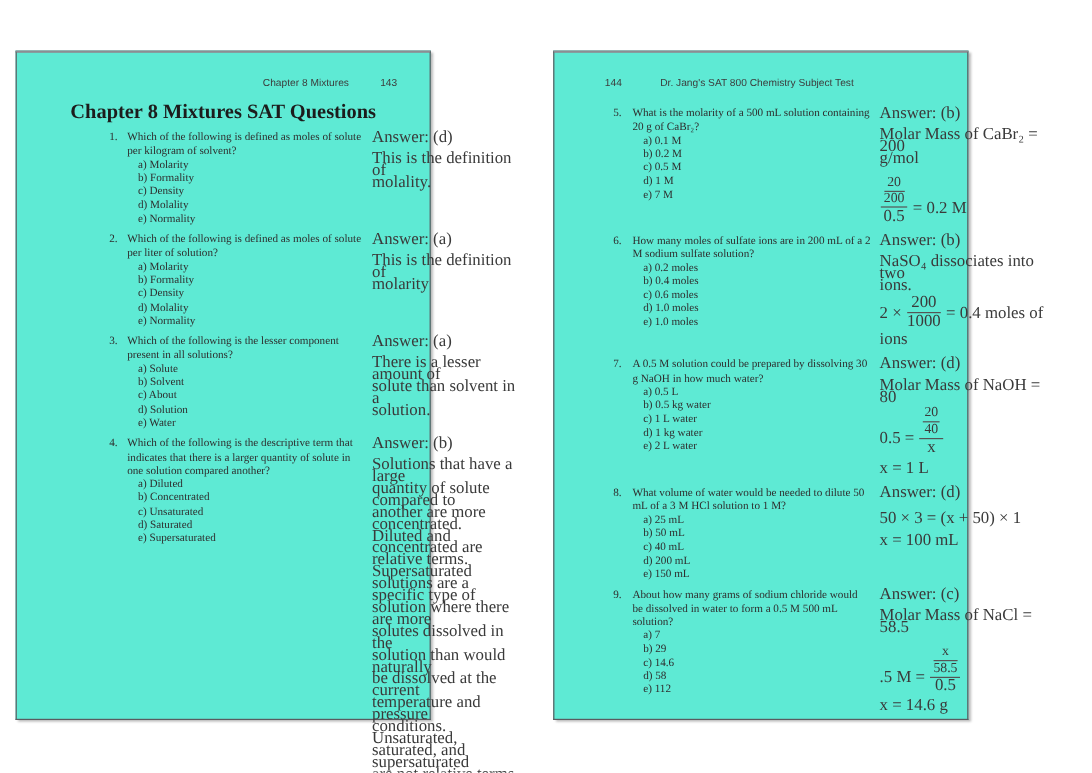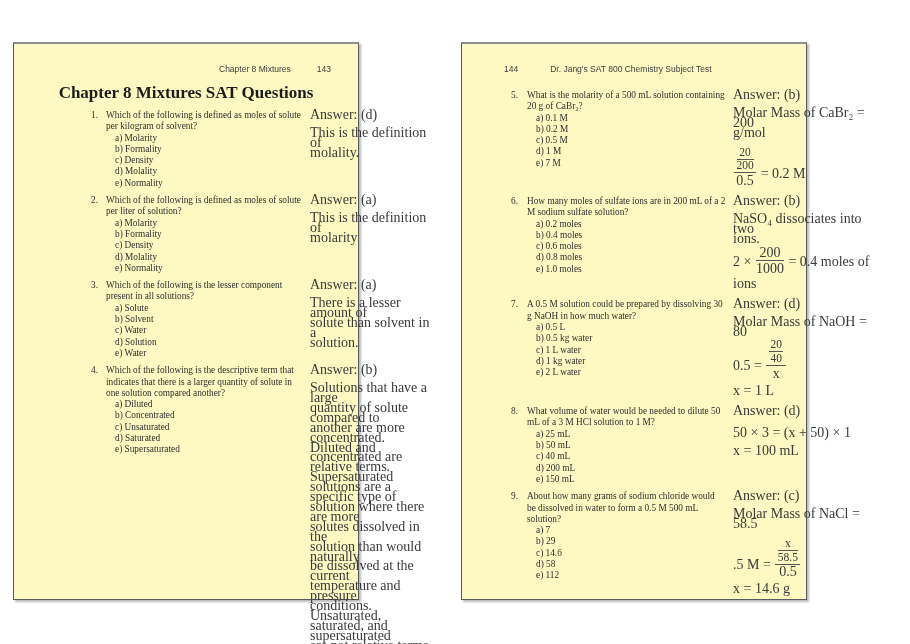--- a/index.html
+++ b/index.html
@@ -3,21 +3,21 @@
 <meta charset="utf-8">
 <style>
   html,body{margin:0;padding:0;}
   body{
     width:910px;height:644px;position:relative;overflow:hidden;
     background:#ffffff;
     font-family:"Liberation Serif","DejaVu Serif",serif;
   }
   .page{
     position:absolute;top:42px;width:346px;height:558px;
-    background:#fef9c3;box-sizing:border-box;
+    background:#5eead4;box-sizing:border-box;
     border:1px solid #5a5b60;border-top:2px solid #8d8e93;
     box-shadow:2px 2px 2px rgba(0,0,0,0.28);
   }
   #page-left{left:13px;}
   #page-right{left:461px;}
 
   .page-header{
     position:absolute;top:20px;
     font-family:"Liberation Sans",sans-serif;
     font-size:8.5px;color:#3c3c3c;white-space:nowrap;
@@ -122,21 +122,21 @@
   </div>
 
   <div class="question">
     <div class="q-num">3.</div>
     <div class="q-body">
       <div class="q-text">Which of the following is the lesser component
 present in all solutions?</div>
       <div class="q-opts">
             <div class="opt">a) Solute</div>
             <div class="opt">b) Solvent</div>
-            <div class="opt">c) Water</div>
+            <div class="opt">c) About</div>
             <div class="opt">d) Solution</div>
             <div class="opt">e) Water</div>
           </div>
     </div>
     <div class="q-margin">
       <div class="answer">Answer: (a)</div>
       <div>
             <div class="expl ">There is a lesser amount of
 solute than solvent in a
 solution.</div>
@@ -211,21 +211,21 @@
 
   <div class="question">
     <div class="q-num">6.</div>
     <div class="q-body">
       <div class="q-text">How many moles of sulfate ions are in 200 mL of a 2
 M sodium sulfate solution?</div>
       <div class="q-opts">
             <div class="opt">a) 0.2 moles</div>
             <div class="opt">b) 0.4 moles</div>
             <div class="opt">c) 0.6 moles</div>
-            <div class="opt">d) 0.8 moles</div>
+            <div class="opt">d) 1.0 moles</div>
             <div class="opt">e) 1.0 moles</div>
           </div>
     </div>
     <div class="q-margin">
       <div class="answer">Answer: (b)</div>
       <div>
             <div class="expl ">NaSO₄ dissociates into two
 ions.</div>
             <div class="expl formula"><span>2 × </span><span class="frac"><span class="num"><span>200</span></span><span class="den"><span>1000</span></span></span><span> = 0.4 moles of ions</span></div>
           </div>

